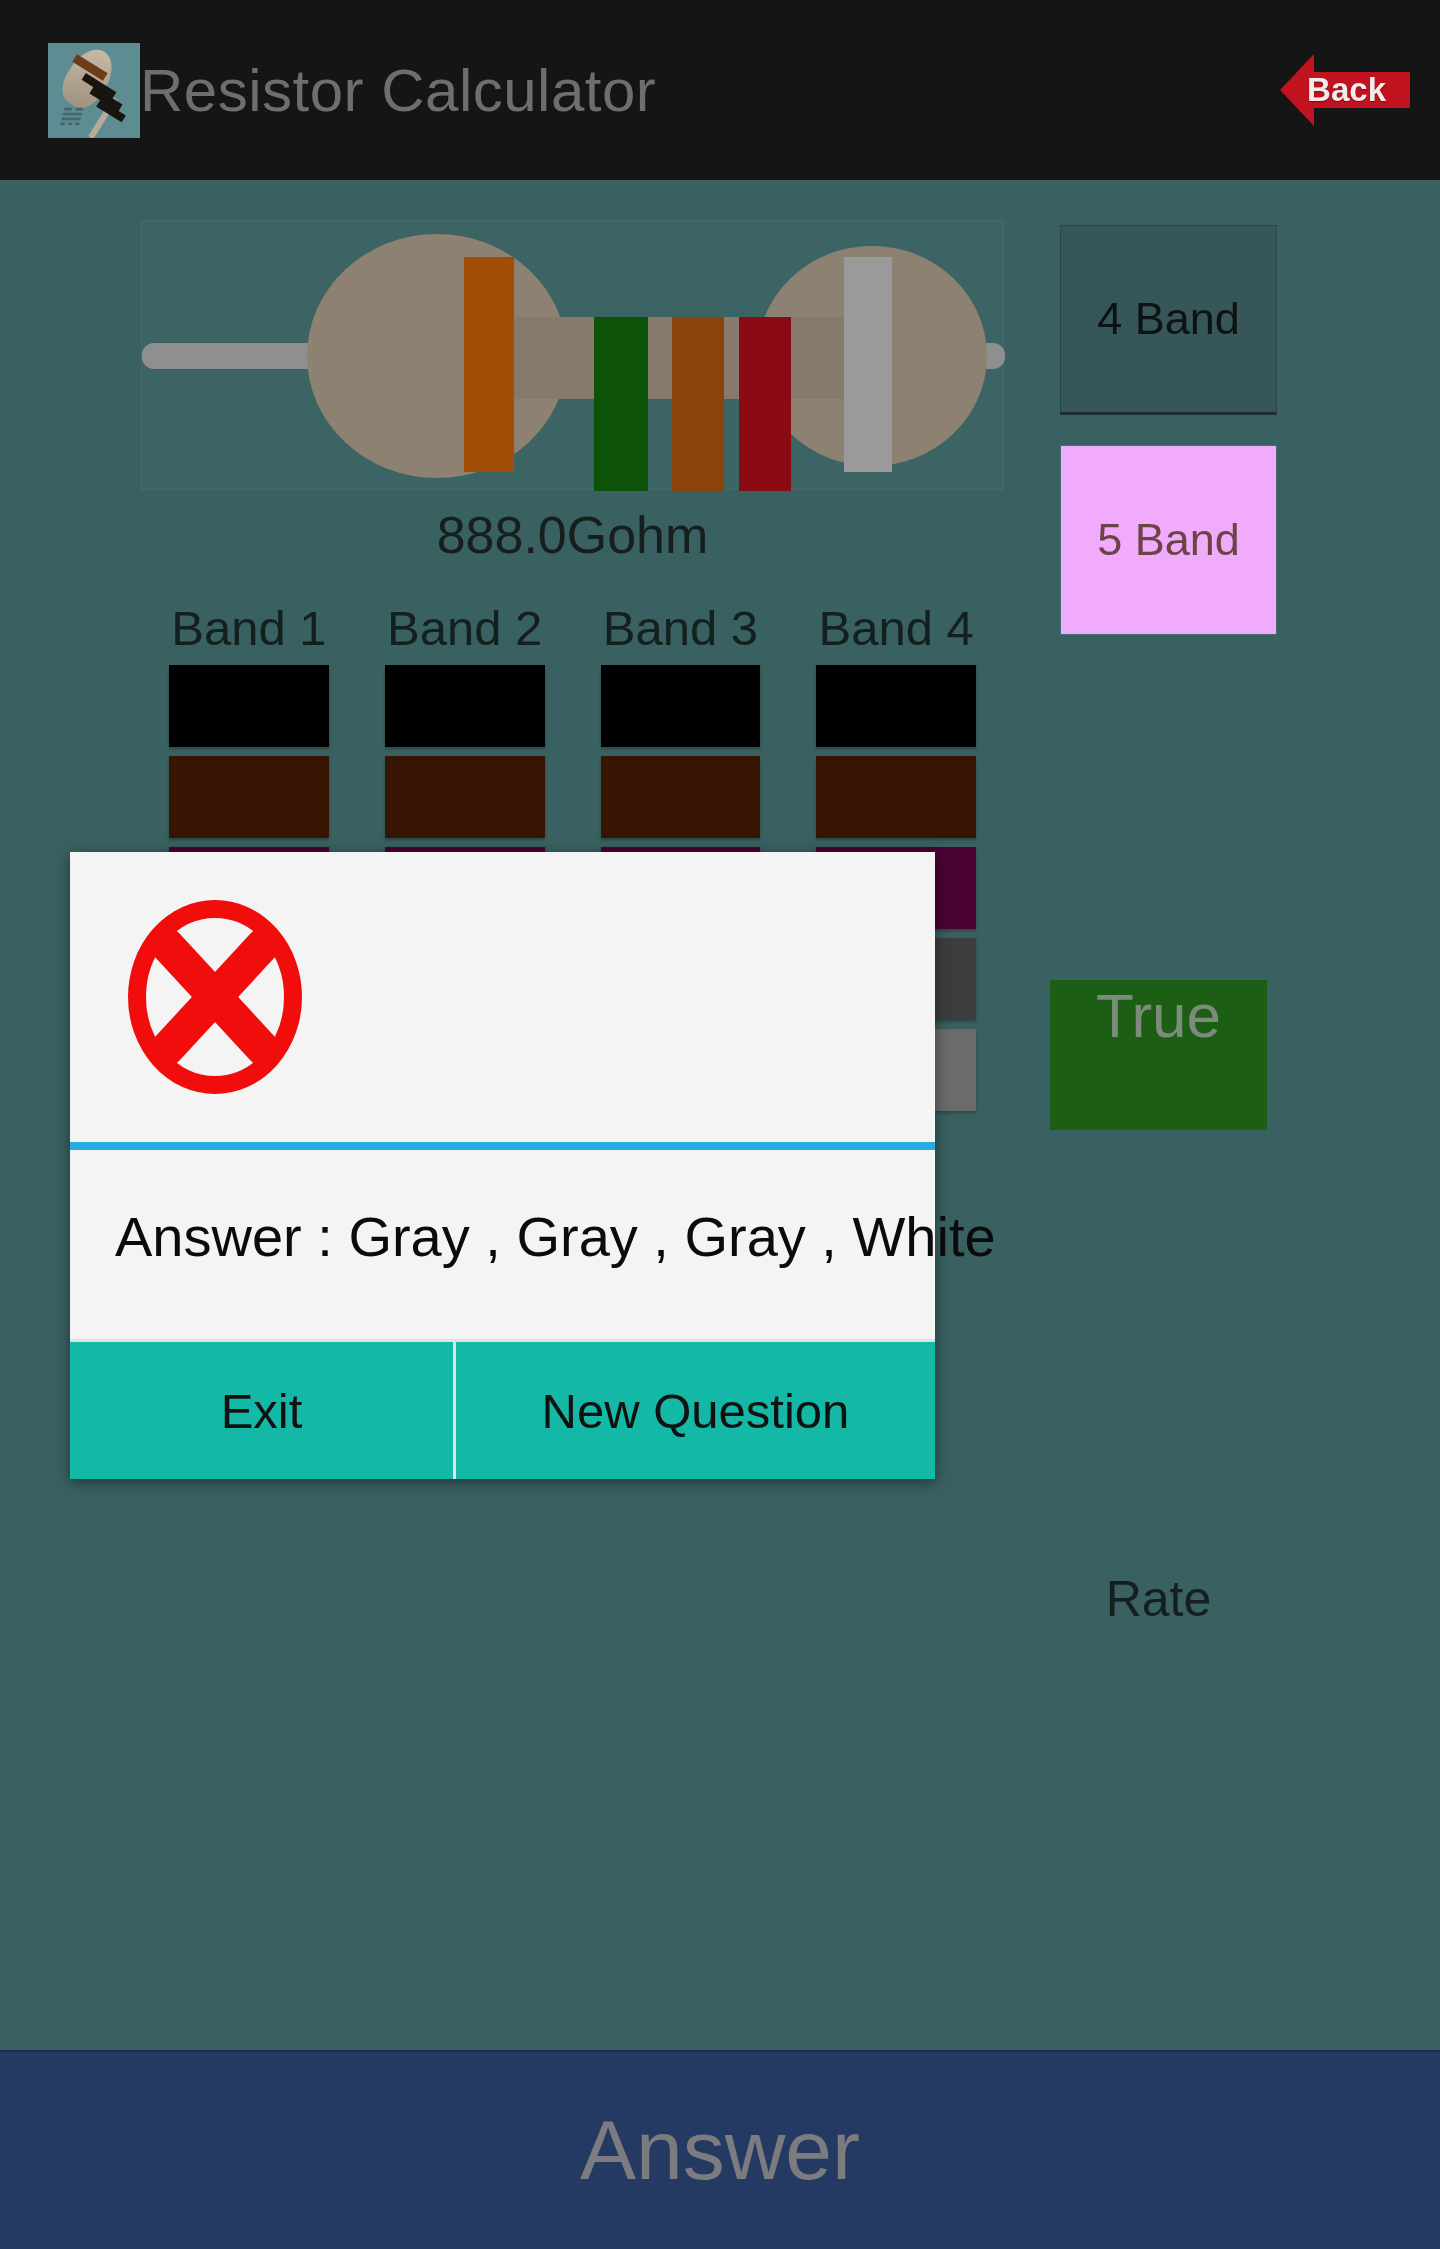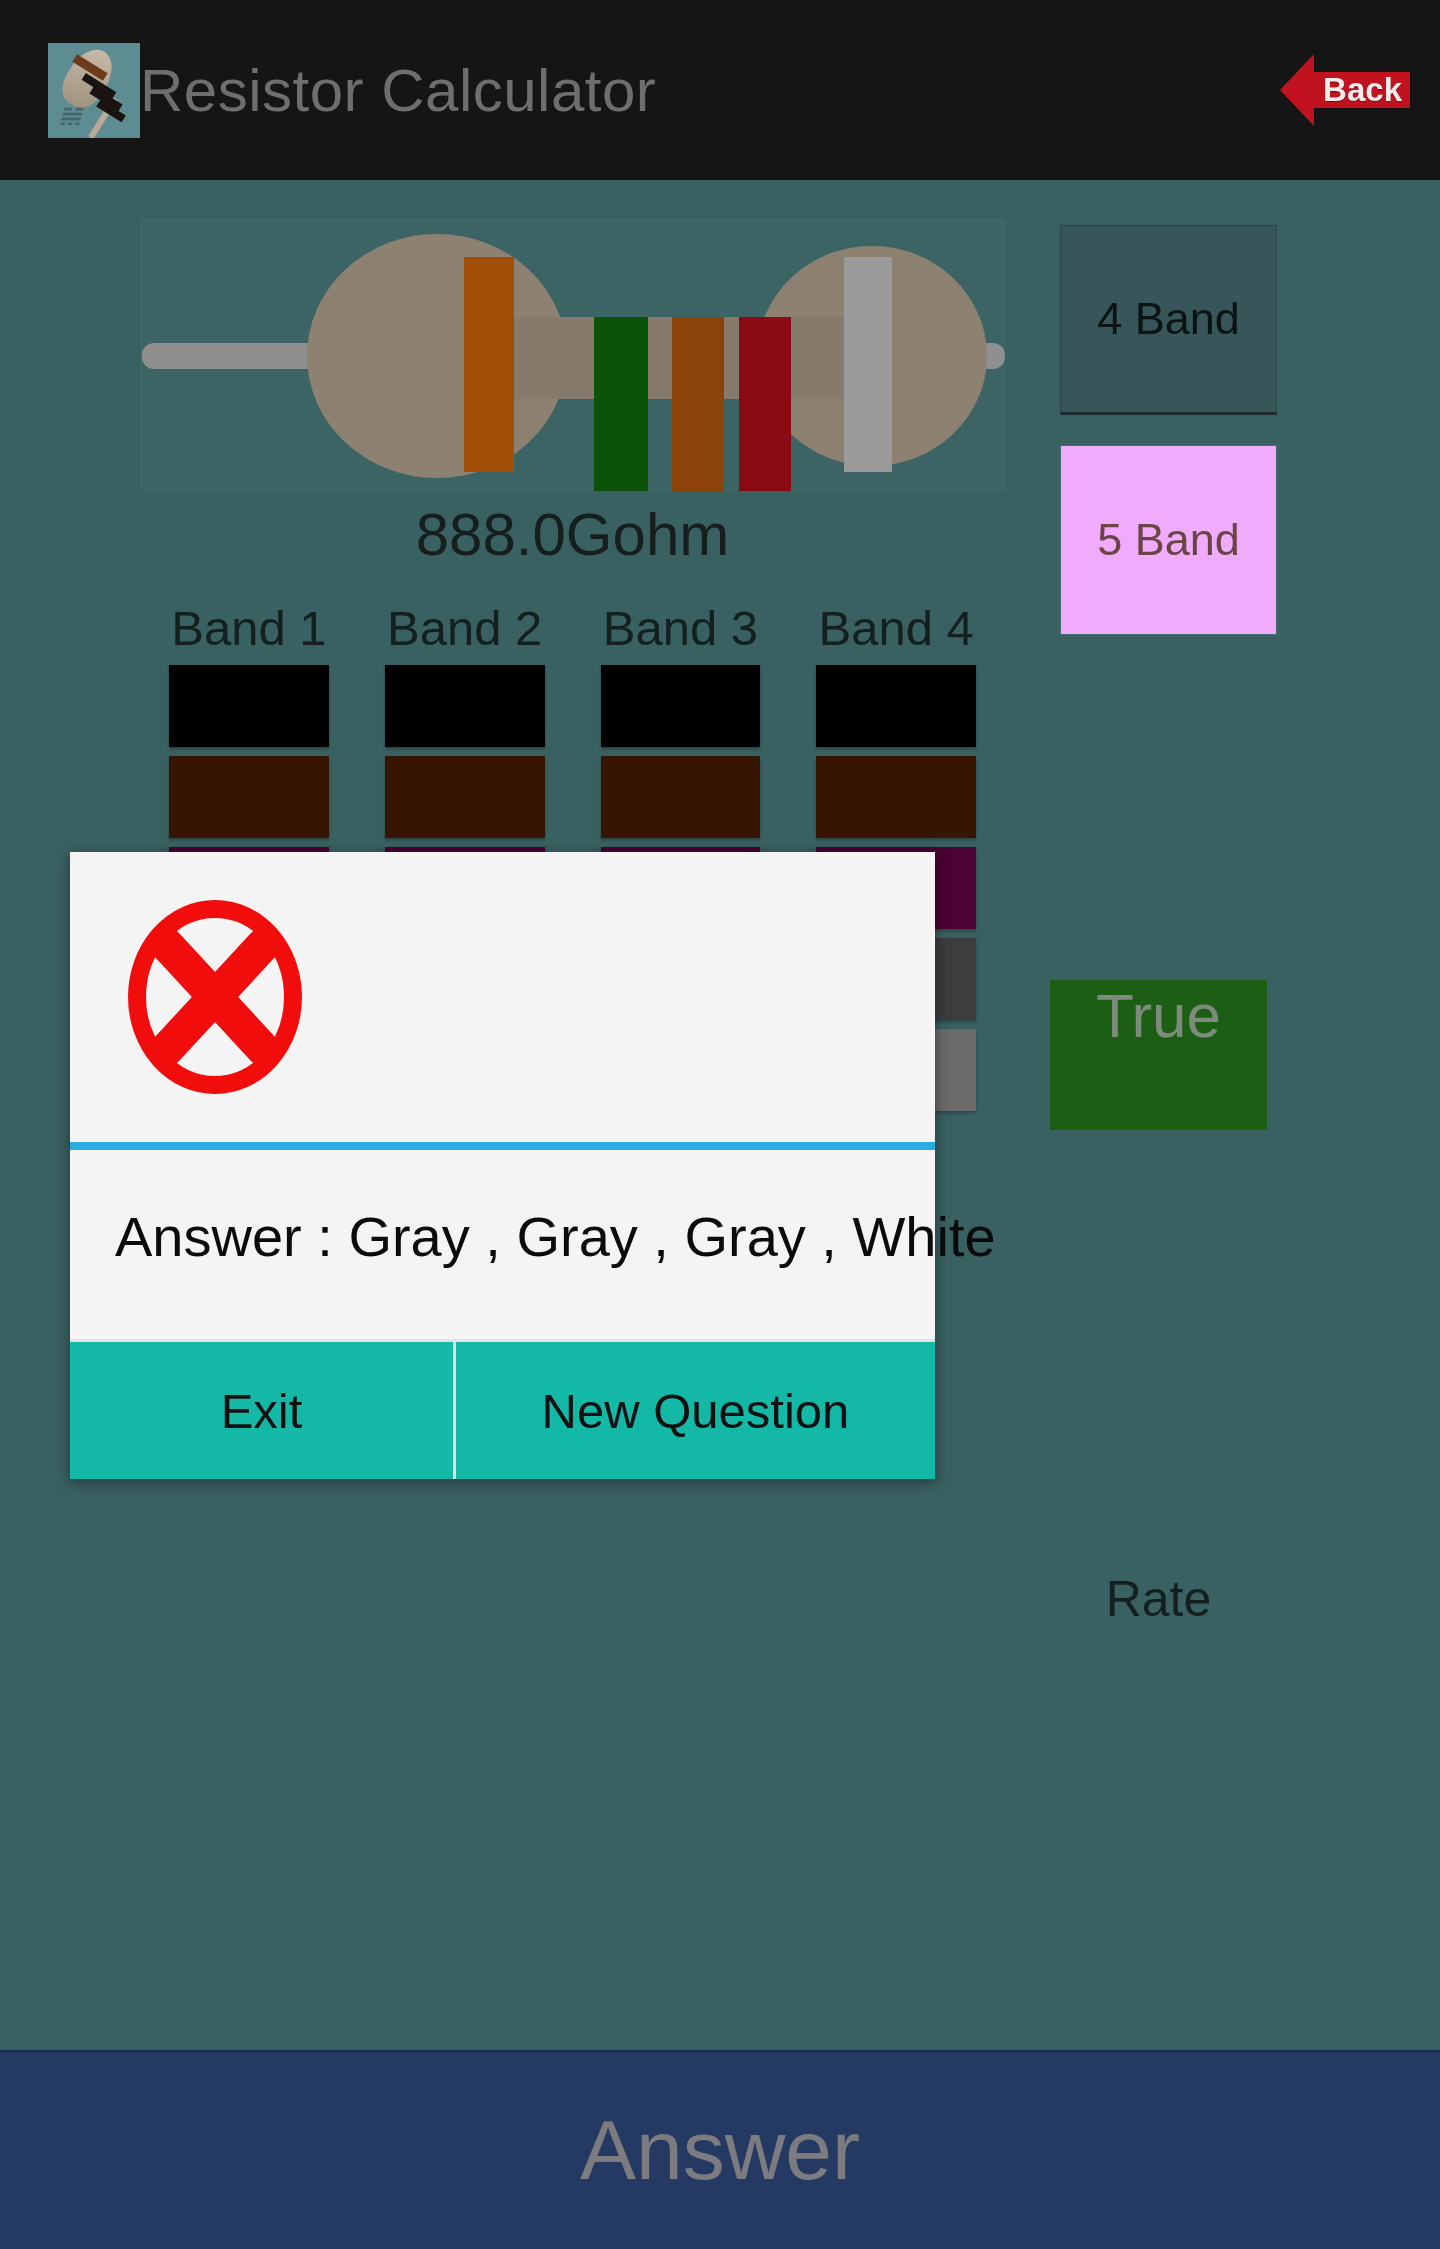--- a/index.html
+++ b/index.html
@@ -47,38 +47,38 @@
   }
   #back-button{
     position:absolute; right:30px; top:50%; transform:translateY(-50%);
     width:130px; height:84px; display:flex; align-items:center; justify-content:flex-end;
   }
   #back-arrow{
     position:absolute; left:0; top:0; width:130px; height:84px;
   }
   #back-label{
     position:relative; z-index:2; color:#f4eceb; font-size:33px; font-weight:bold;
-    padding-right:8px; text-shadow:0 1px 1px rgba(0,0,0,.4);
+    padding-right:24px; text-shadow:0 1px 1px rgba(0,0,0,.4);
   }
 
   
   #content{
     position:absolute; left:0; top:180px; width:1440px; height:1870px;
     background:#3a6161;
   }
   #resistor-panel{
     position:absolute; left:141px; top:40px; width:863px; height:270px;
     background:rgba(255,255,255,.02);
     border:1px solid rgba(255,255,255,.05);
   }
   #resistor{ position:absolute; left:0; top:0; width:863px; height:270px; }
 
   #value-label{
     position:absolute; left:141px; top:315px; width:863px;
-    text-align:center; color:#171e1e; font-size:60px; line-height:80px;
+    text-align:center; color:#171e1e; font-size:52px; line-height:80px;
   }
 
   
   #band-grid{
     position:absolute; left:141px; top:420px; width:863px;
   }
   .band-col-labels{ display:flex; }
   .band-col-labels div{
     width:216px; text-align:center; color:#14201f; font-size:49px;
   }

